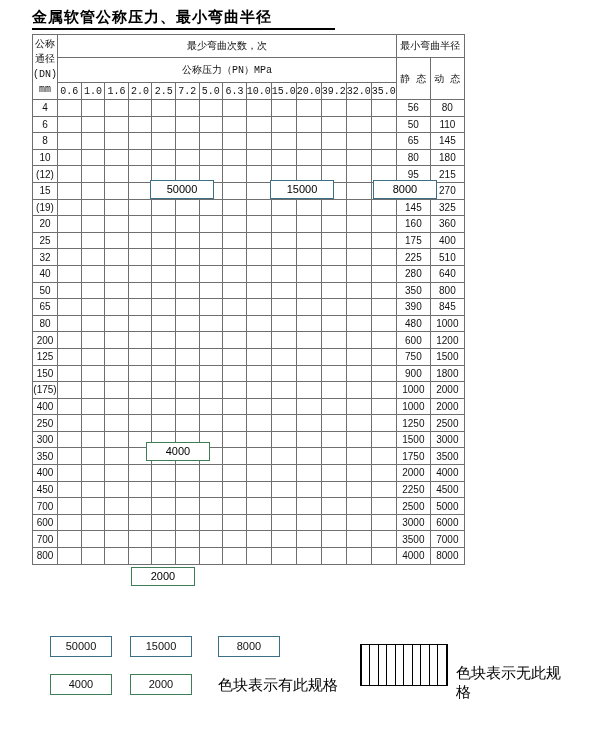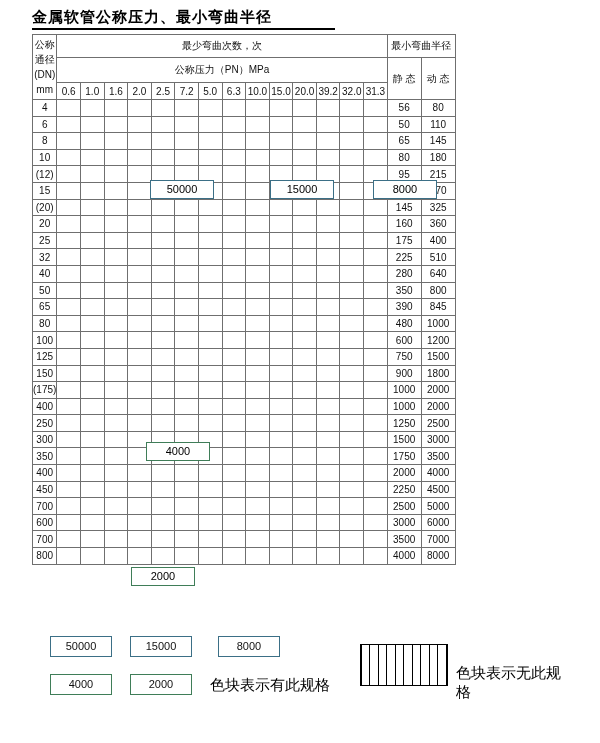--- a/index.html
+++ b/index.html
@@ -29,21 +29,21 @@
   }
   table.main td, table.main th{
     border:1px solid #6f6f6f;
     padding:0;margin:0;
     font-size:10px;
     text-align:center;
     vertical-align:middle;
     font-weight:normal;
     background:#ffffff;
   }
-  .hdr{background:#dff0fa;}
+  .hdr{background:#dff0fa;font-family:Liberation Mono, monospace;}
   .hdr-tall{height:22px;}
   td.dn-label{
     background:#dff0fa;
     font-size:11px;
     line-height:15px;
     height:64px;
   }
   td.dn-cell{
     background:#dff0fa;
     height:15.6px;
@@ -128,21 +128,21 @@
           <td class="hdr pn-cell">2.0</td>
           <td class="hdr pn-cell">2.5</td>
           <td class="hdr pn-cell">7.2</td>
           <td class="hdr pn-cell">5.0</td>
           <td class="hdr pn-cell">6.3</td>
           <td class="hdr pn-cell">10.0</td>
           <td class="hdr pn-cell">15.0</td>
           <td class="hdr pn-cell">20.0</td>
           <td class="hdr pn-cell">39.2</td>
           <td class="hdr pn-cell">32.0</td>
-          <td class="hdr pn-cell">31.3</td>
+          <td class="hdr pn-cell">35.0</td>
         </tr>
     </thead>
     <tbody id="tbody">
         <tr>
           <td class="dn-cell">4</td>
           <td class="pn-cell blue"></td>
           <td class="pn-cell blue"></td>
           <td class="pn-cell blue"></td>
           <td class="pn-cell blue"></td>
           <td class="pn-cell blue"></td>
@@ -247,21 +247,21 @@
           <td class="pn-cell blue"></td>
           <td class="pn-cell blue"></td>
           <td class="pn-cell blue"></td>
           <td class="pn-cell blue"></td>
           <td class="pn-cell white"></td>
           <td class="pn-cell white"></td>
           <td class="r-cell">120</td>
           <td class="r-cell">270</td>
         </tr>
         <tr>
-          <td class="dn-cell">(20)</td>
+          <td class="dn-cell">(19)</td>
           <td class="pn-cell blue"></td>
           <td class="pn-cell blue"></td>
           <td class="pn-cell blue"></td>
           <td class="pn-cell blue"></td>
           <td class="pn-cell blue"></td>
           <td class="pn-cell blue"></td>
           <td class="pn-cell blue"></td>
           <td class="pn-cell blue"></td>
           <td class="pn-cell blue"></td>
           <td class="pn-cell blue"></td>
@@ -399,21 +399,21 @@
           <td class="pn-cell white"></td>
           <td class="pn-cell white"></td>
           <td class="pn-cell white"></td>
           <td class="pn-cell white"></td>
           <td class="pn-cell white"></td>
           <td class="pn-cell white"></td>
           <td class="r-cell">480</td>
           <td class="r-cell">1000</td>
         </tr>
         <tr>
-          <td class="dn-cell">100</td>
+          <td class="dn-cell">200</td>
           <td class="pn-cell lgreen"></td>
           <td class="pn-cell lgreen"></td>
           <td class="pn-cell lgreen"></td>
           <td class="pn-cell lgreen"></td>
           <td class="pn-cell lgreen"></td>
           <td class="pn-cell lgreen"></td>
           <td class="pn-cell white"></td>
           <td class="pn-cell white"></td>
           <td class="pn-cell white"></td>
           <td class="pn-cell white"></td>
@@ -681,18 +681,18 @@
       <div class="callout g" style="left: 146px; top: 442px;">4000</div>
       <div class="callout g" style="left: 131px; top: 567px;">2000</div>
     </div>
 
   <div class="legend">
     <div class="lg-box" style="left:18px;top:0px;">50000</div>
     <div class="lg-box" style="left:98px;top:0px;">15000</div>
     <div class="lg-box" style="left:186px;top:0px;">8000</div>
     <div class="lg-box g" style="left:18px;top:38px;">4000</div>
     <div class="lg-box g" style="left:98px;top:38px;">2000</div>
-    <div class="lg-text" style="left:178px;top:40px;">色块表示有此规格</div>
+    <div class="lg-text" style="left:186px;top:40px;">色块表示有此规格</div>
     <div class="hatch-box" style="left:328px;top:8px;"></div>
     <div class="lg-text" style="left:424px;top:28px;">色块表示无此规格</div>
   </div>
 
 </div>
 
 </body></html>

